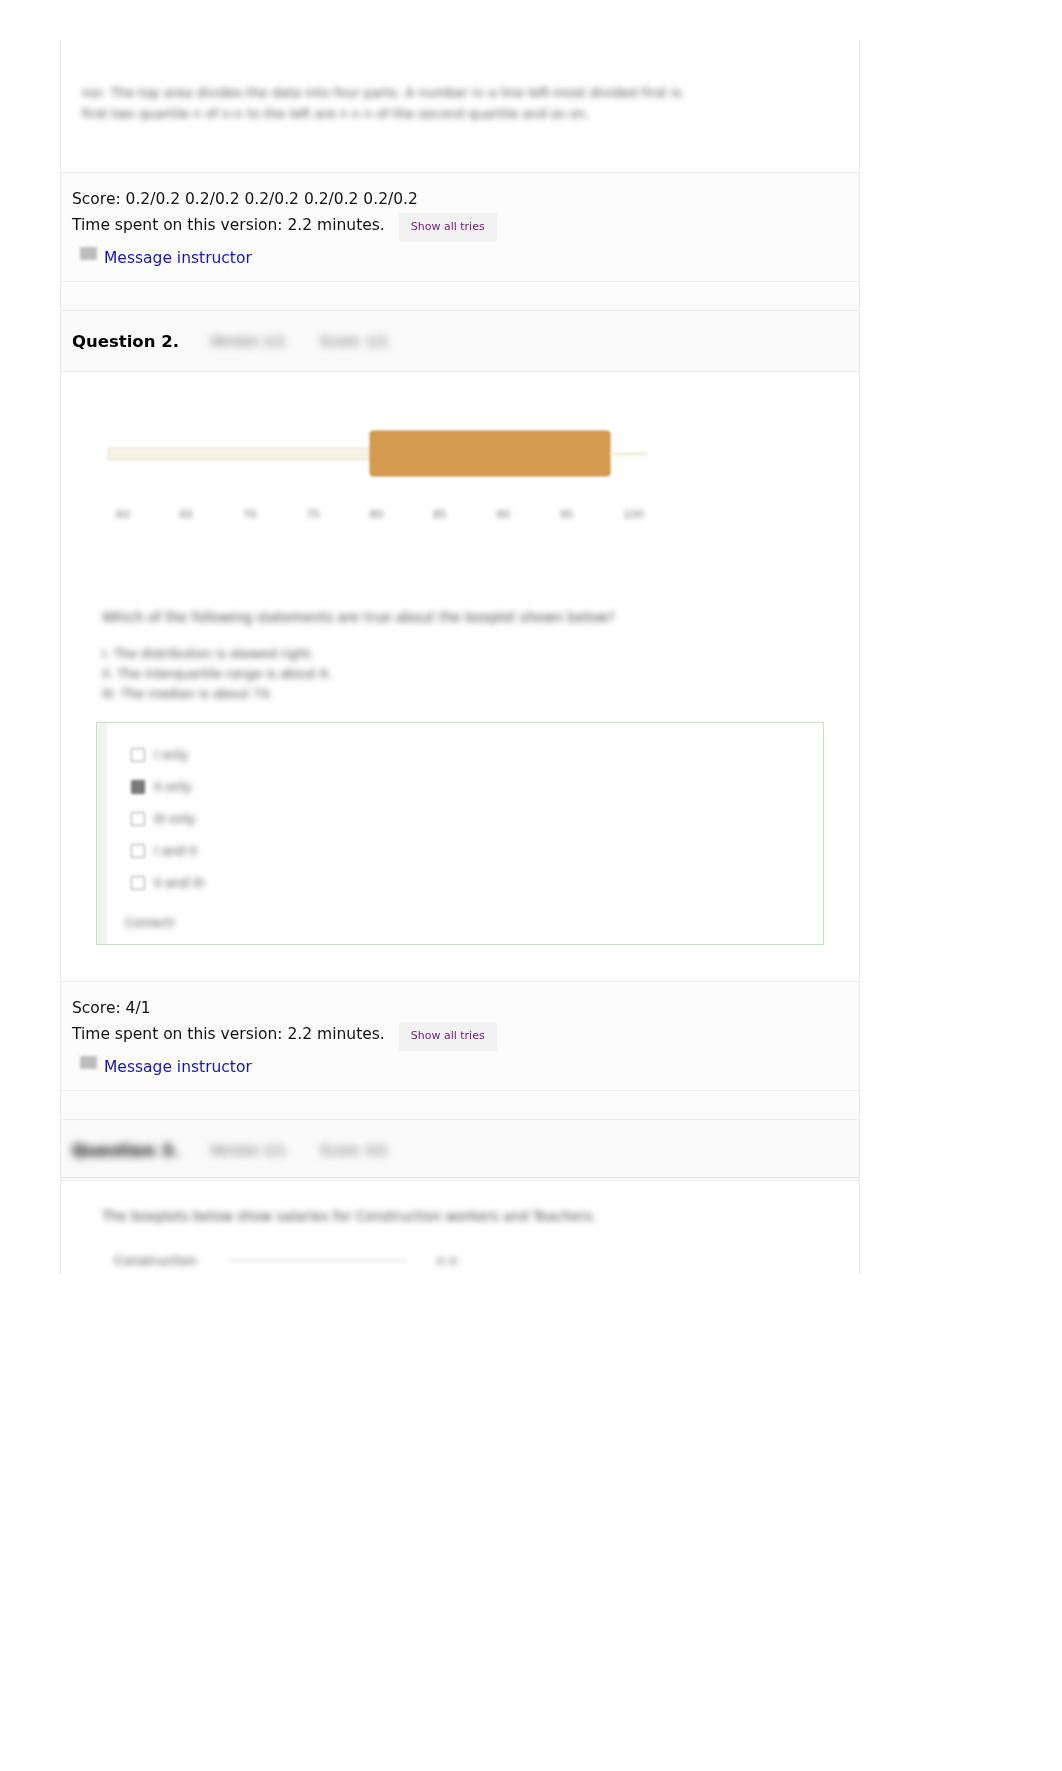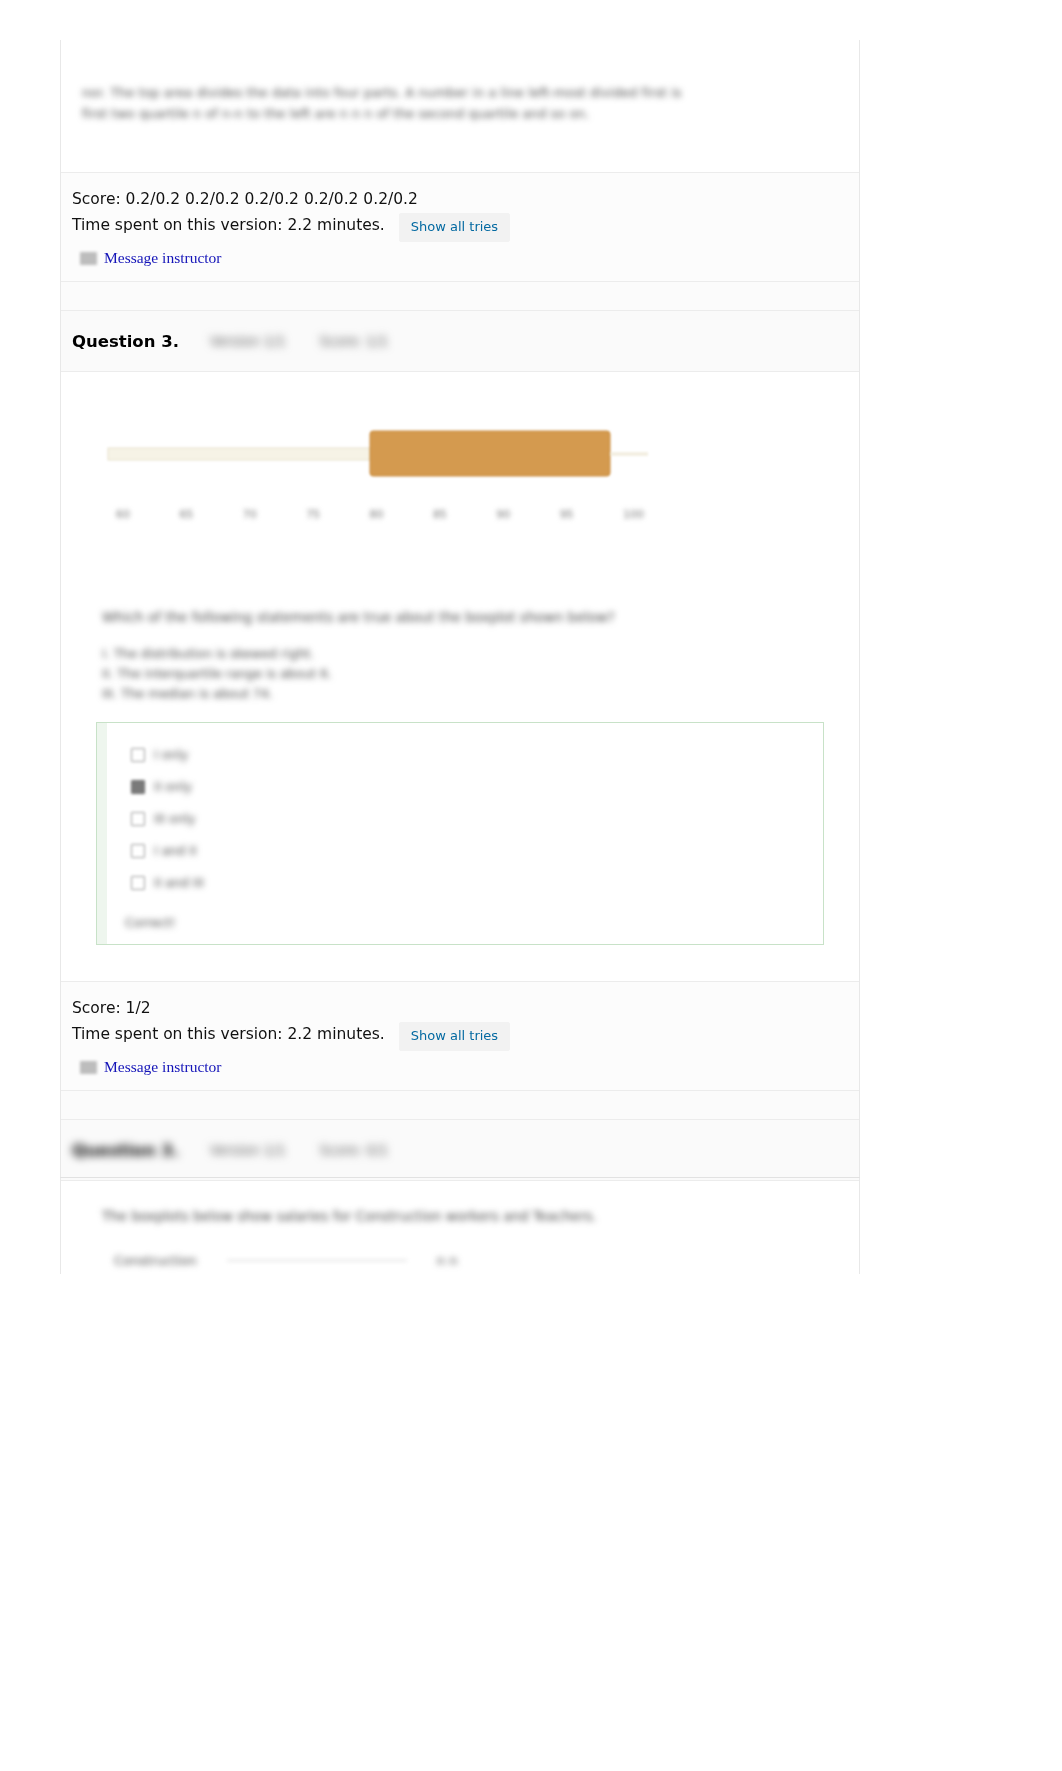--- a/index.html
+++ b/index.html
@@ -88,37 +88,35 @@
     gap: 14px;
     margin-top: 2px;
   }
   .time-text {
     font-size: 15.5px;
     color: #111111;
     line-height: 24px;
     white-space: nowrap;
   }
   .show-tries-btn {
-    font-size: 13px;
-    color: #0369a1;
+    font-size: 11px;
+    color: #701a75;
     background: #f2f2f2;
     border: 1px solid #f2f2f2;
     border-radius: 2px;
     padding: 3px 11px 4px 11px;
     line-height: 20px;
     cursor: pointer;
     white-space: nowrap;
   }
   .msg-row {
     display: flex;
-    align-items: center;
     gap: 7px;
     margin-top: 5px;
     padding-left: 8px;
-    font-family: Liberation Serif, serif;
   }
   .msg-icon {
     width: 17px;
     height: 13px;
     background: #bdbdbd;
     border-radius: 1px;
     filter: blur(1.6px);
     flex: 0 0 auto;
   }
   .msg-link {
@@ -327,21 +325,21 @@
       </div>
       <div class="msg-row">
         <span class="msg-icon"></span>
         <span class="msg-link">Message instructor</span>
       </div>
     </div>
 
     <div class="band-gap"></div>
 
     <div class="q-header">
-      <span class="q-title">Question 3.</span>
+      <span class="q-title">Question 2.</span>
       <span class="q-meta">
         <span class="blur-strong">Version 1/1</span>
         <span class="blur-strong">Score: 1/1</span>
       </span>
     </div>
 
     <div class="q-body">
 
       <div class="chart-wrap">
         <svg class="bp-canvas" width="580" height="110" viewBox="0 0 580 110">
@@ -395,21 +393,21 @@
         <div class="opt-row">
           <span class="opt-box"></span>
           <span class="opt-text blur">II and III</span>
         </div>
 
         <div class="answer-foot blur">Correct!</div>
       </div>
     </div>
 
     <div class="score-strip">
-      <div class="score-line">Score: 1/2</div>
+      <div class="score-line">Score: 4/1</div>
       <div class="time-row">
         <span class="time-text">Time spent on this version: 2.2 minutes.</span>
         <span class="show-tries-btn">Show all tries</span>
       </div>
       <div class="msg-row">
         <span class="msg-icon"></span>
         <span class="msg-link">Message instructor</span>
       </div>
     </div>
 

